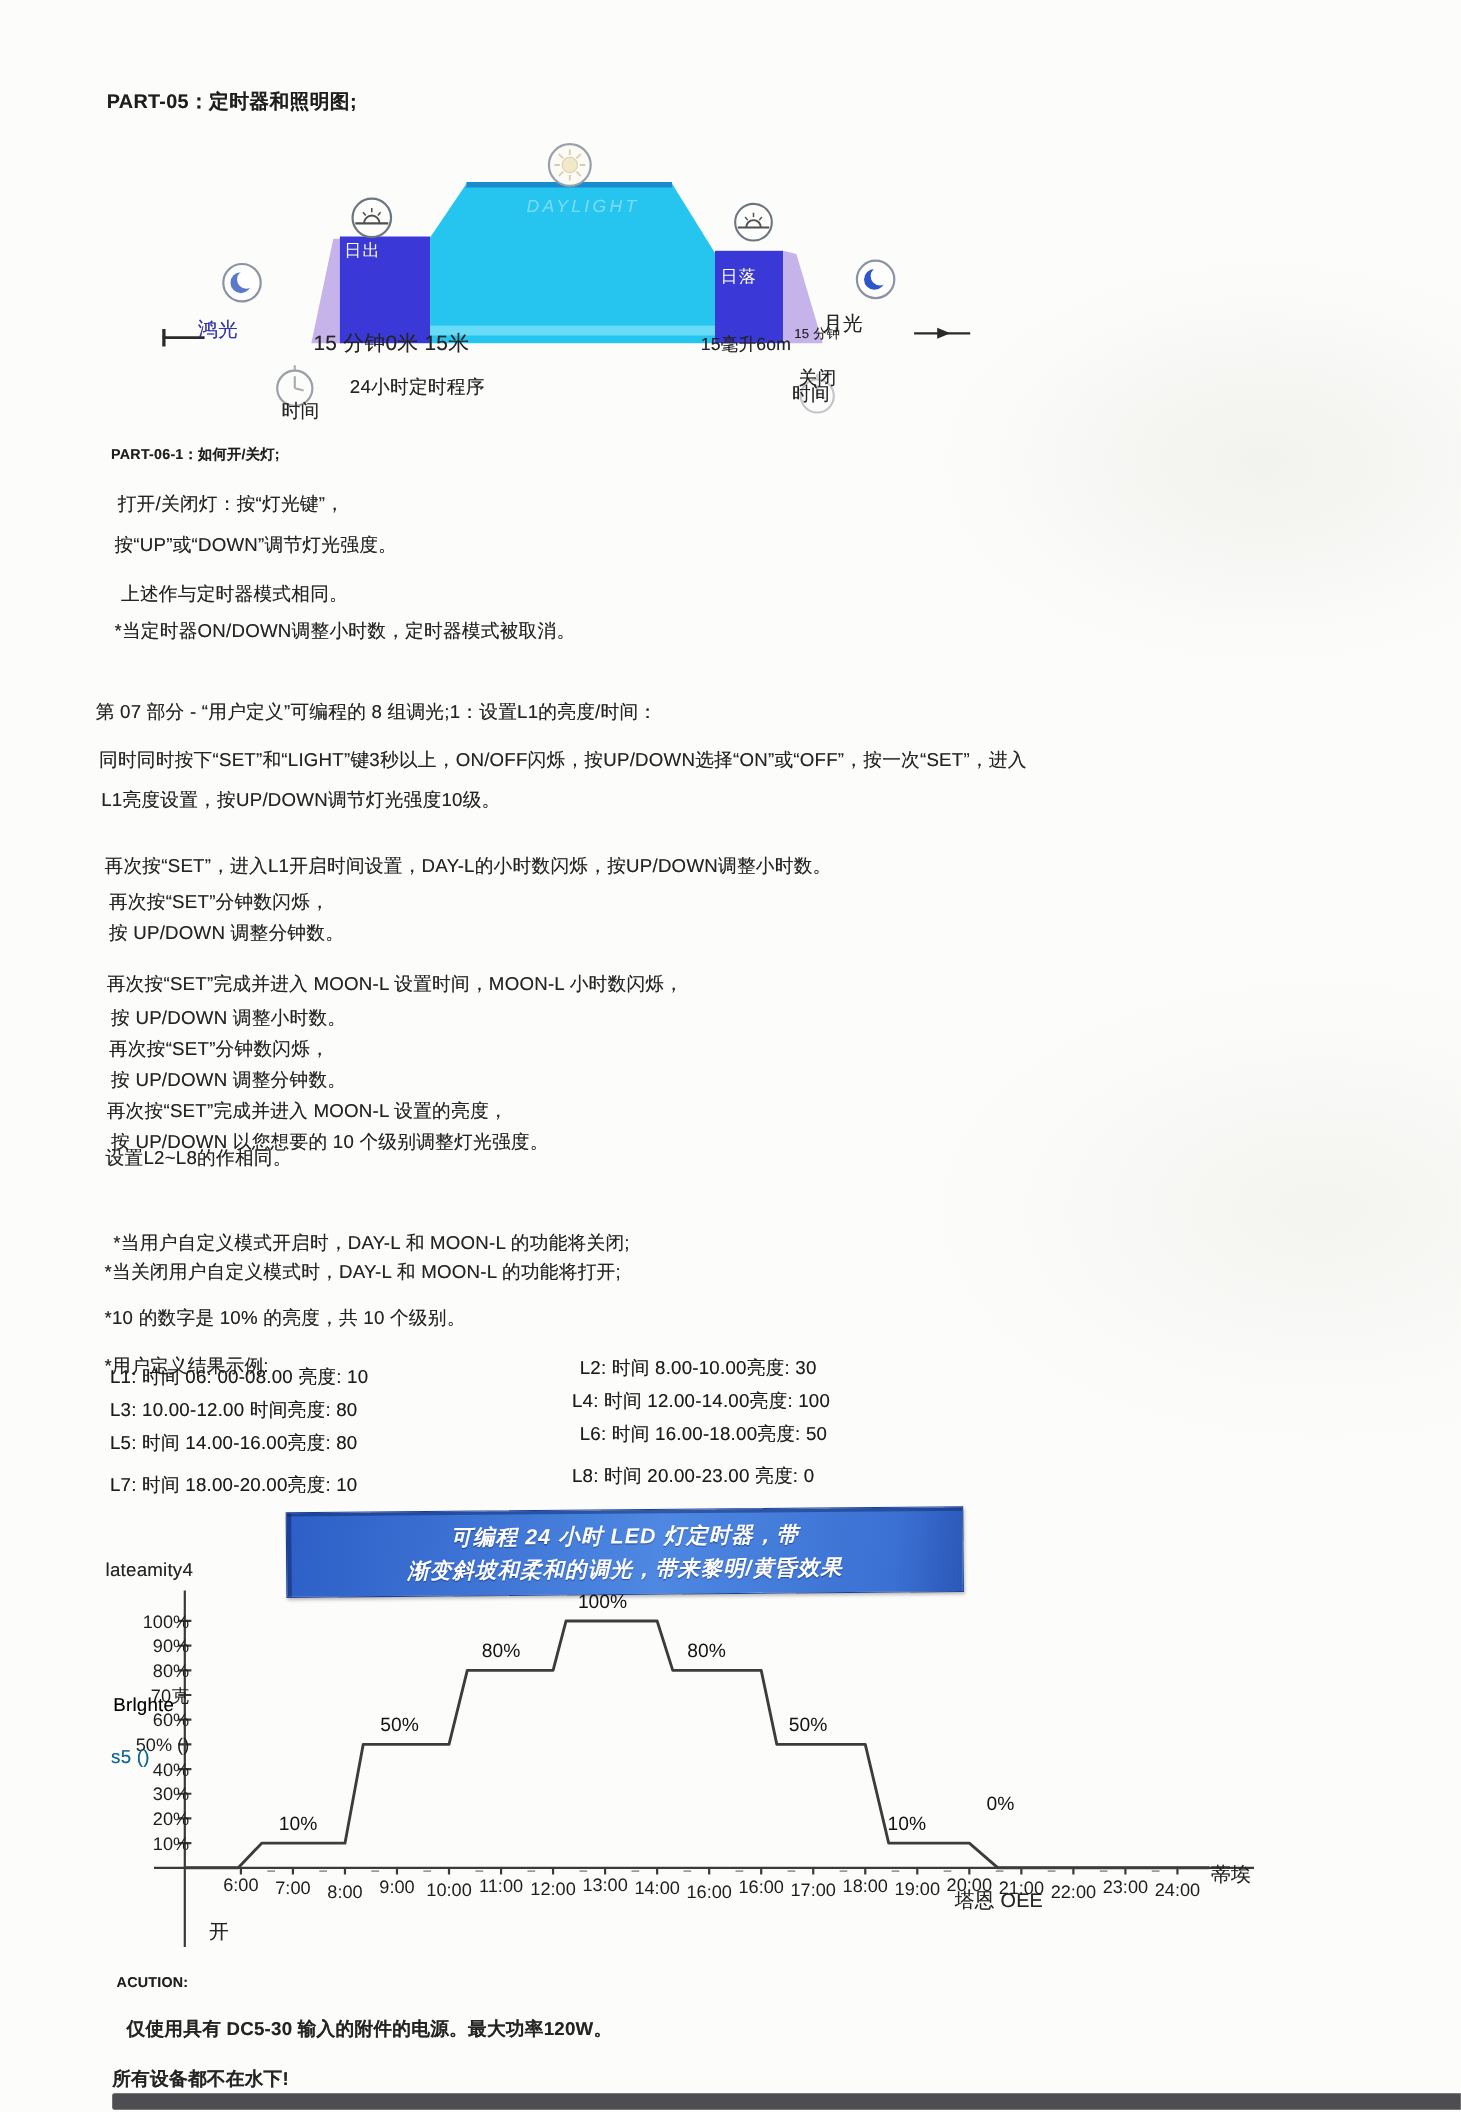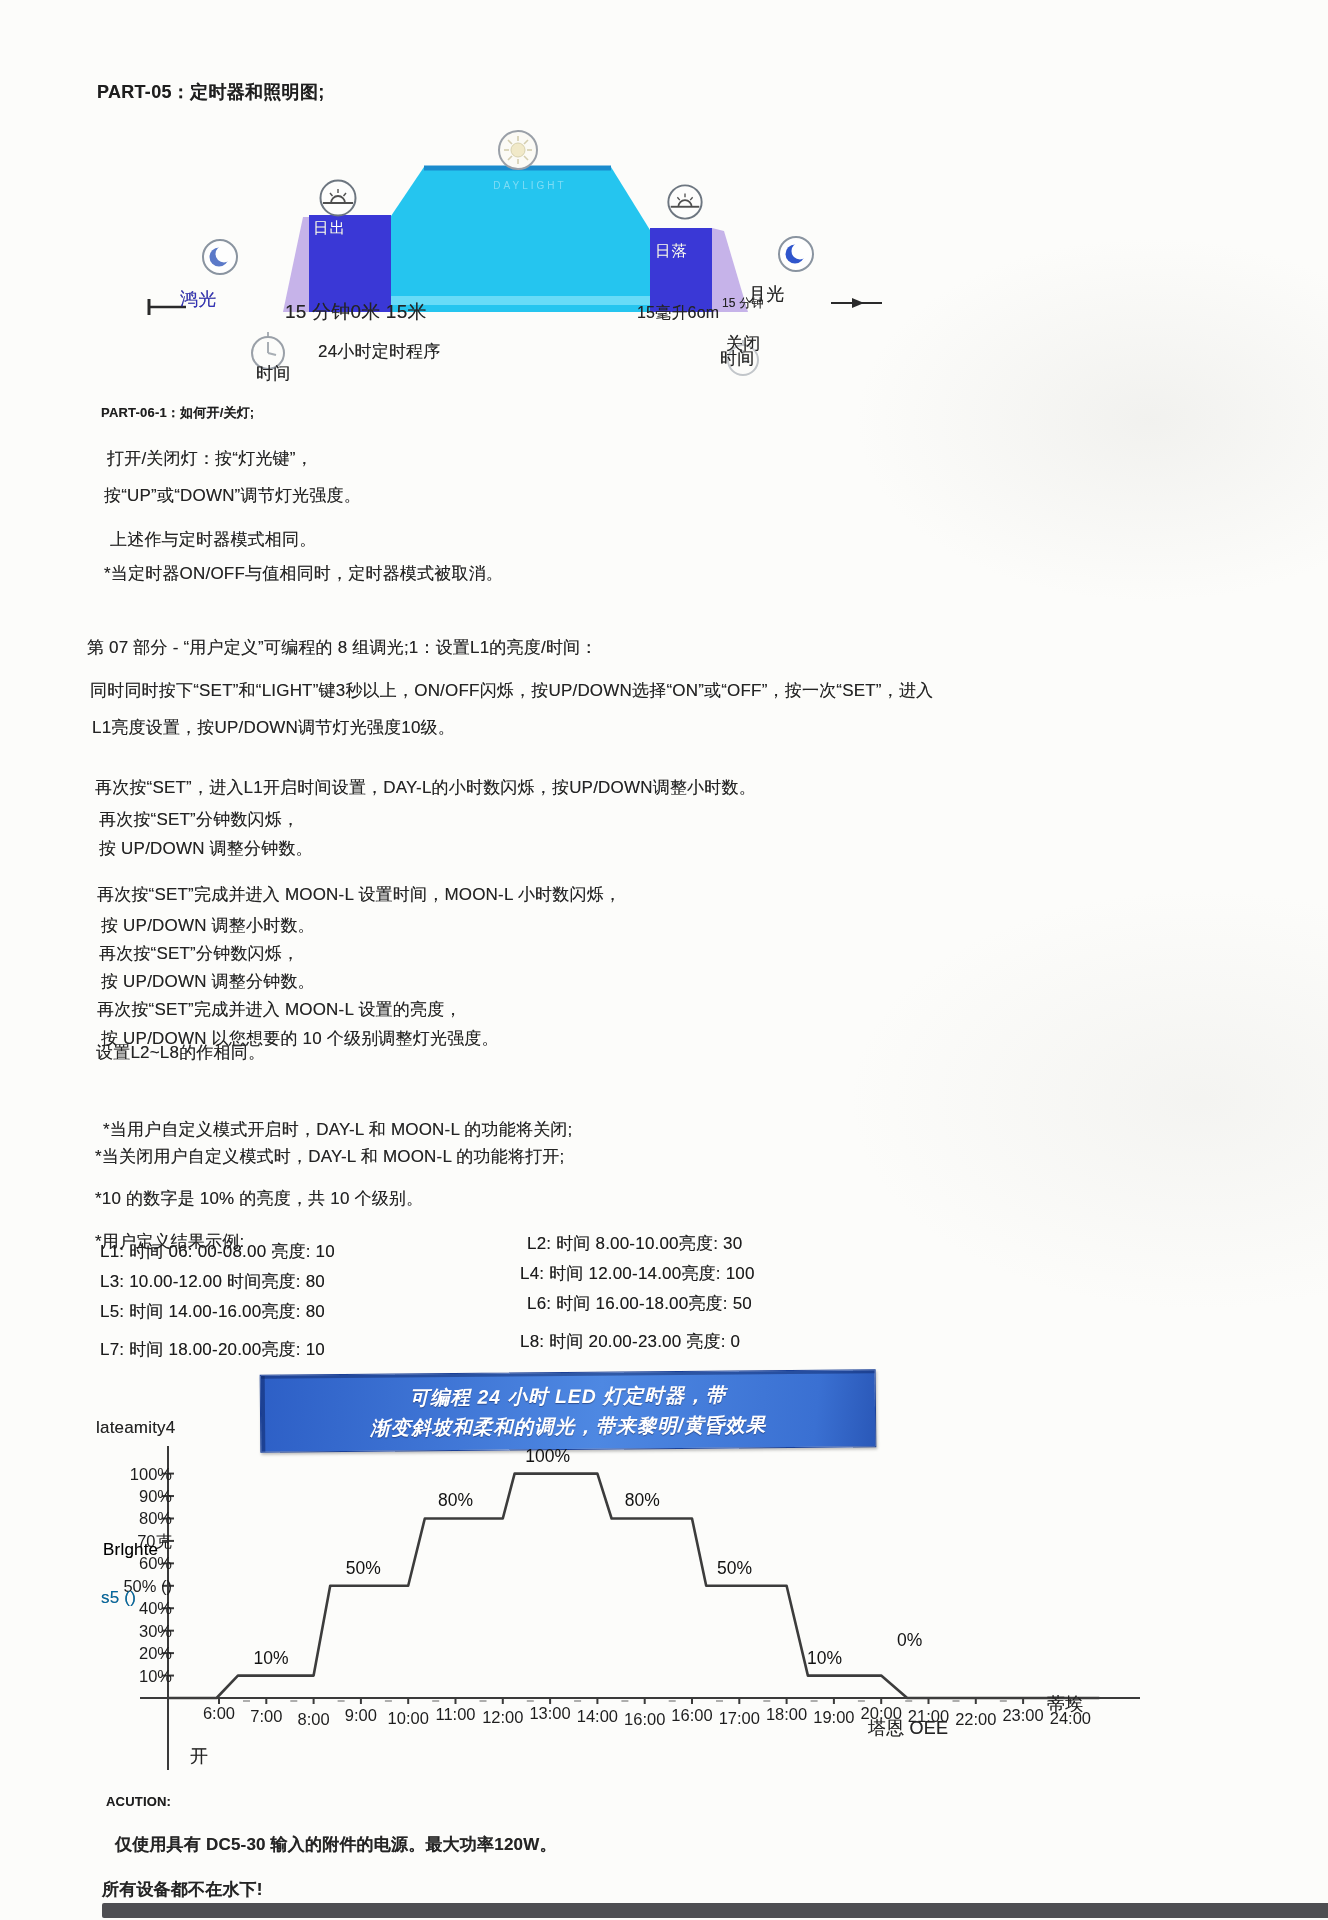--- a/index.html
+++ b/index.html
@@ -26,21 +26,21 @@
   .banner{
     left:260px;top:1372px;width:614px;height:76px;
     background:linear-gradient(96deg,var(--bannerA),var(--bannerB) 55%,#3a70d2 90%,#2a58b8);
     border:1px solid var(--banneredge);
     box-shadow:inset 0 3px 0 rgba(12,34,96,.45), inset 4px 0 0 rgba(12,34,96,.5), 1px 2px 3px rgba(0,0,0,.25);
     transform:rotate(-.5deg);
     display:flex;flex-direction:column;align-items:center;justify-content:center;gap:3px;
   }
   .banner div{color:#fff;font-style:italic;font-weight:bold;font-size:19.5px;letter-spacing:1px;
     text-shadow:0 1px 1px rgba(0,0,40,.4)}
-  .wm{color:rgba(255,255,255,.4);font-size:10px;letter-spacing:3px;}
+  .wm{color:rgba(255,255,255,.4);font-size:16px;letter-spacing:3px;font-style:italic}
   .footerbar{left:102px;top:1903px;width:1226px;height:15px;background:var(--bar);border-radius:2px 0 0 2px}
   svg text{font-family:"Liberation Sans",sans-serif}
   .ax{stroke:#3a3a3a;stroke-width:2}
   .dot{stroke:#9a9a9a;stroke-width:1.6}
   .curve{fill:none;stroke:#3c3c3c;stroke-width:2.6;stroke-linejoin:round;stroke-linecap:round}
   .ylab,.xlab{font-size:16.5px;fill:#1d1d1d}
   .plab{font-size:17.5px;fill:#121212}
   .scan{text-shadow:0 0 .5px rgba(40,40,40,.5)}
 </style>
 </head>
@@ -146,21 +146,21 @@
 <div class="abs t scan" style="left:722px;top:295px;font-size:12px">15 分钟</div>
 <div class="abs t scan" style="left:318px;top:340px">24小时定时程序</div>
 <div class="abs t scan" style="left:256px;top:362px">时间</div>
 <div class="abs t scan" style="left:726px;top:332px">关闭</div>
 <div class="abs t scan" style="left:720px;top:347px">时间</div>
 
 <div class="abs h2 scan" style="left:101px;top:404px">PART-06-1：如何开/关灯;</div>
 <div class="abs t scan" style="left:107px;top:447px">打开/关闭灯：按“灯光键”，</div>
 <div class="abs t scan" style="left:104px;top:484px">按“UP”或“DOWN”调节灯光强度。</div>
 <div class="abs t scan" style="left:110px;top:528px">上述作与定时器模式相同。</div>
-<div class="abs t scan" style="left:104px;top:562px">*当定时器ON/OFF与值相同时，定时器模式被取消。</div>
+<div class="abs t scan" style="left:104px;top:562px">*当定时器ON/DOWN调整小时数，定时器模式被取消。</div>
 
 <div class="abs t scan" style="left:87px;top:636px">第 07 部分 - “用户定义”可编程的 8 组调光;1：设置L1的亮度/时间：</div>
 <div class="abs t scan" style="left:90px;top:679px">同时同时按下“SET”和“LIGHT”键3秒以上，ON/OFF闪烁，按UP/DOWN选择“ON”或“OFF”，按一次“SET”，进入</div>
 <div class="abs t scan" style="left:92px;top:716px">L1亮度设置，按UP/DOWN调节灯光强度10级。</div>
 <div class="abs t scan" style="left:95px;top:776px">再次按“SET”，进入L1开启时间设置，DAY-L的小时数闪烁，按UP/DOWN调整小时数。</div>
 <div class="abs t scan" style="left:99px;top:808px">再次按“SET”分钟数闪烁，</div>
 <div class="abs t scan" style="left:99px;top:837px">按 UP/DOWN 调整分钟数。</div>
 <div class="abs t scan" style="left:97px;top:883px">再次按“SET”完成并进入 MOON-L 设置时间，MOON-L 小时数闪烁，</div>
 <div class="abs t scan" style="left:101px;top:914px">按 UP/DOWN 调整小时数。</div>
 <div class="abs t scan" style="left:99px;top:942px">再次按“SET”分钟数闪烁，</div>
@@ -273,20 +273,20 @@
     <text x="455.5" y="1506.48" class="plab" text-anchor="middle">80%</text>
     <text x="547.7349999999999" y="1461.6" class="plab" text-anchor="middle">100%</text>
     <text x="642.3349999999999" y="1506.48" class="plab" text-anchor="middle">80%</text>
     <text x="734.5699999999999" y="1573.8" class="plab" text-anchor="middle">50%</text>
     <text x="824.4399999999999" y="1663.56" class="plab" text-anchor="middle">10%</text>
     <text x="909.58" y="1645.608" class="plab" text-anchor="middle">0%</text>
   </svg>
 <div class="abs t scan" style="left:103px;top:1540px;color:#000000">Brlghte</div>
 <div class="abs t scan" style="left:101px;top:1588px;color:#0369a1">s5 ()</div>
 <div class="abs t scan" style="left:190px;top:1744px;font-size:18px">开</div>
-<div class="abs t scan" style="left:1047px;top:1692px;font-size:18px">蒂埃</div>
+<div class="abs t scan" style="left:1101px;top:1692px;font-size:18px">蒂埃</div>
 <div class="abs t scan" style="left:868px;top:1716px;font-size:18px">塔恩 OEE</div>
 
 <div class="abs h2 scan" style="left:106px;top:1794px">ACUTION:</div>
 <div class="abs t scan" style="left:115px;top:1833px;font-weight:bold">仅使用具有 DC5-30 输入的附件的电源。最大功率120W。</div>
 <div class="abs t scan" style="left:102px;top:1878px;font-weight:bold">所有设备都不在水下!</div>
 
 <div class="abs footerbar"></div>
 
 </body></html>

